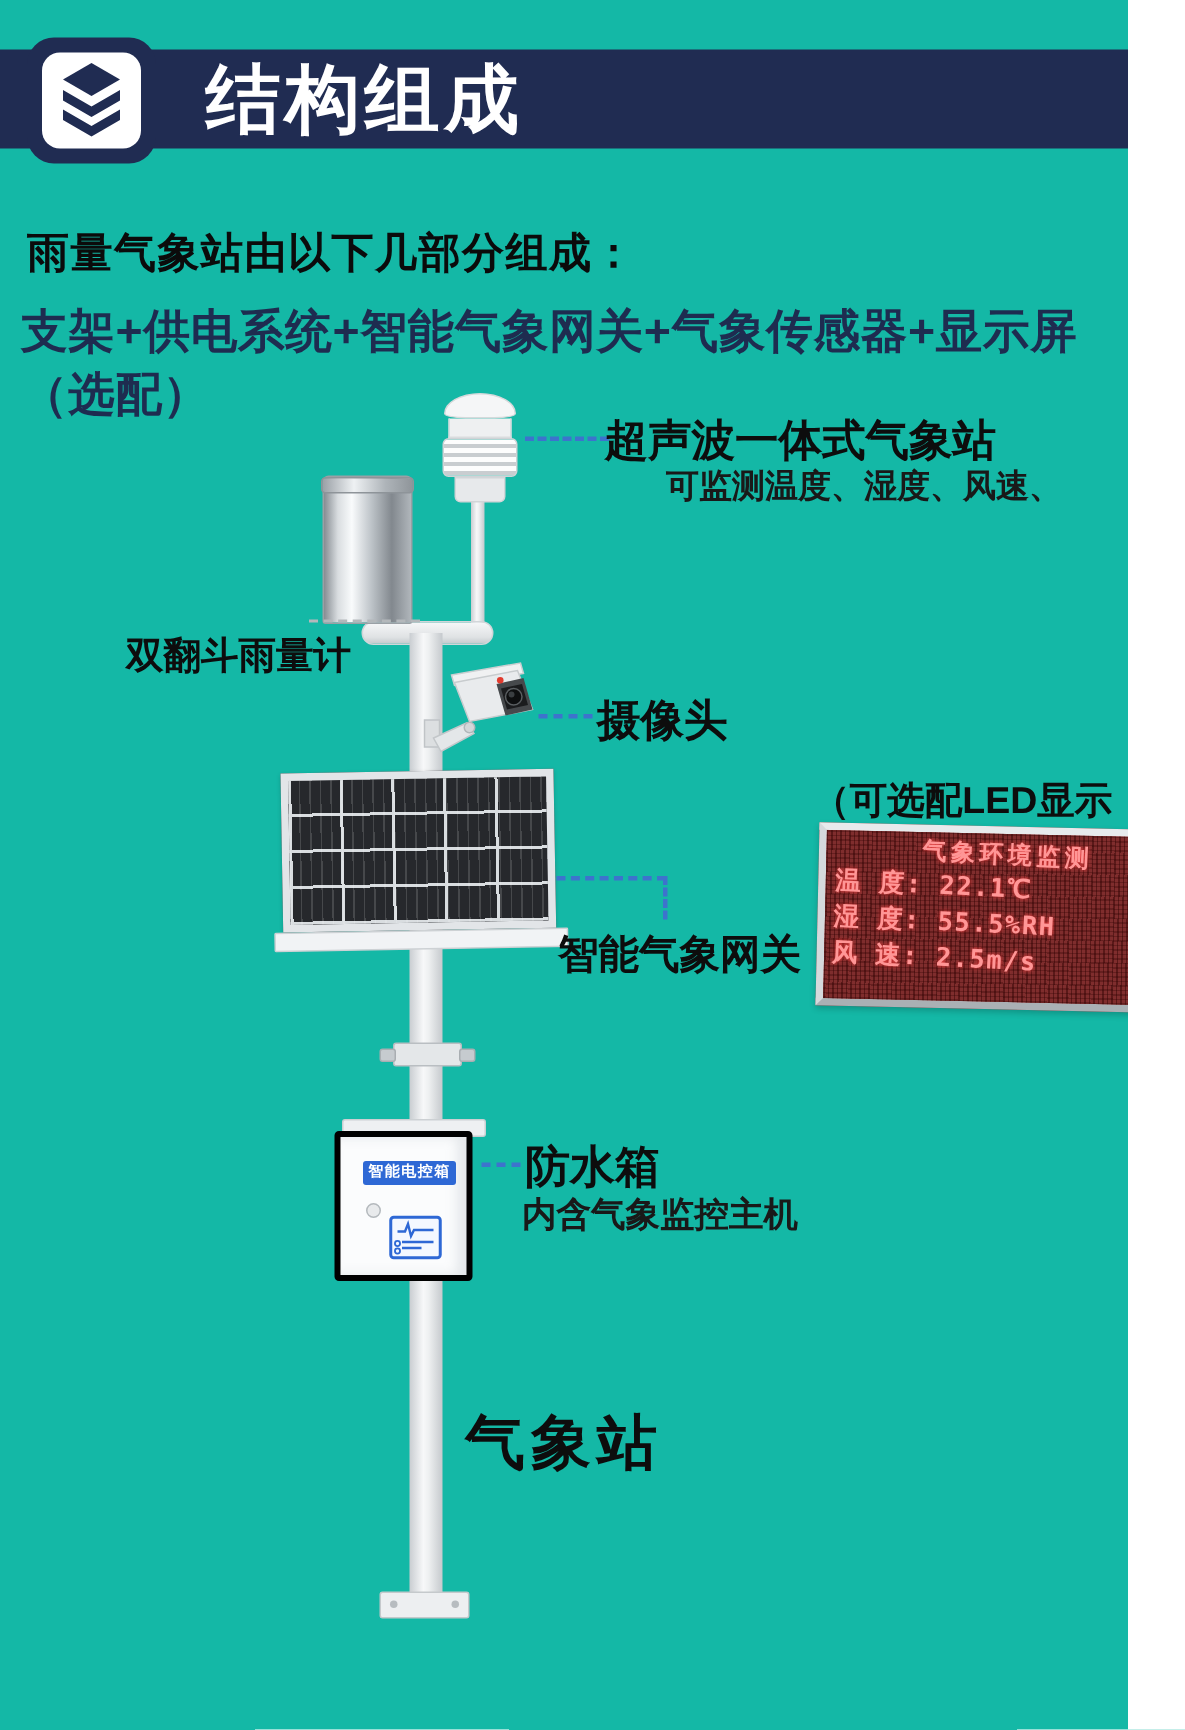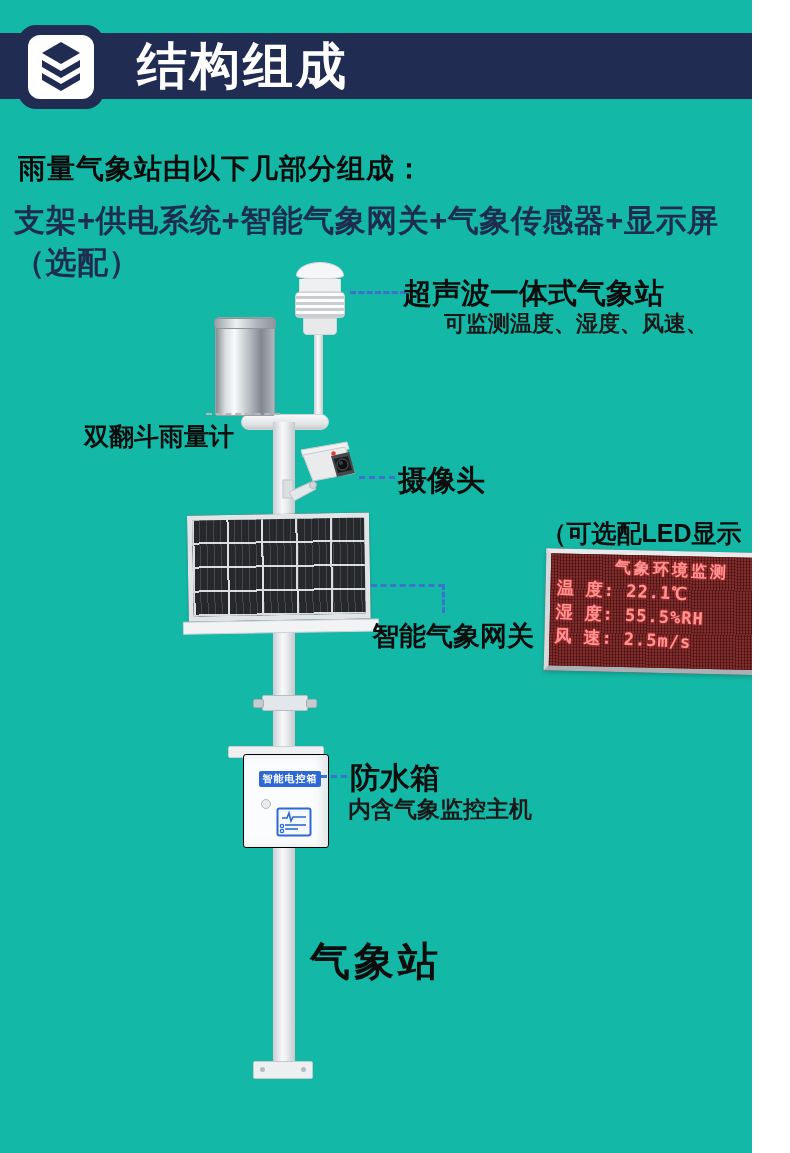--- a/index.html
+++ b/index.html
@@ -75,22 +75,22 @@
   .led-content{position:absolute;left:6px;top:3px;right:4px;transform:rotate(1.6deg);
        font-family:"DejaVu Sans Mono","Liberation Mono",monospace;font-weight:bold;color:#ff9696;
        text-shadow:0 0 3px rgba(255,64,64,.95);}
   .led-title{font-size:16px;text-align:center;letter-spacing:3px;line-height:22px;}
   .led-row{font-size:17px;line-height:24px;letter-spacing:1px;}
   .led-row::first-letter{margin-right:11px;}
 
   
   .wbox-lid{position:absolute;left:228px;top:746px;width:94px;height:10px;background:#eef0f2;
             border:1px solid #ccd0d3;border-radius:2px;}
-  .wbox{position:absolute;left:243px;top:754px;width:84px;height:92px;background:#fbfcfd;
-        border:1px solid #000000;border-radius:3px;box-shadow:inset -6px 0 8px rgba(160,168,175,.25);}
+  .wbox{position:absolute;left:223px;top:754px;width:84px;height:92px;background:#fbfcfd;
+        border:4px solid #000000;border-radius:3px;box-shadow:inset -6px 0 8px rgba(160,168,175,.25);}
   .wbox-plate{position:absolute;left:15px;top:16px;width:62px;height:16px;background:#2e68d5;border-radius:2px;
         color:#ffffff;font-size:10px;font-weight:700;letter-spacing:1px;text-align:center;line-height:16px;}
   .wbox-key{position:absolute;left:17px;top:44px;width:8px;height:8px;border-radius:50%;
         background:#e8eaec;border:1px solid #b4b9bd;}
   .wbox-art{position:absolute;left:32px;top:52px;}
 
   
   .dash-h{position:absolute;border-top:3px dashed #3d73cd;height:0;}
   .dash-v{position:absolute;border-left:3px dashed #3d73cd;width:0;}
 

